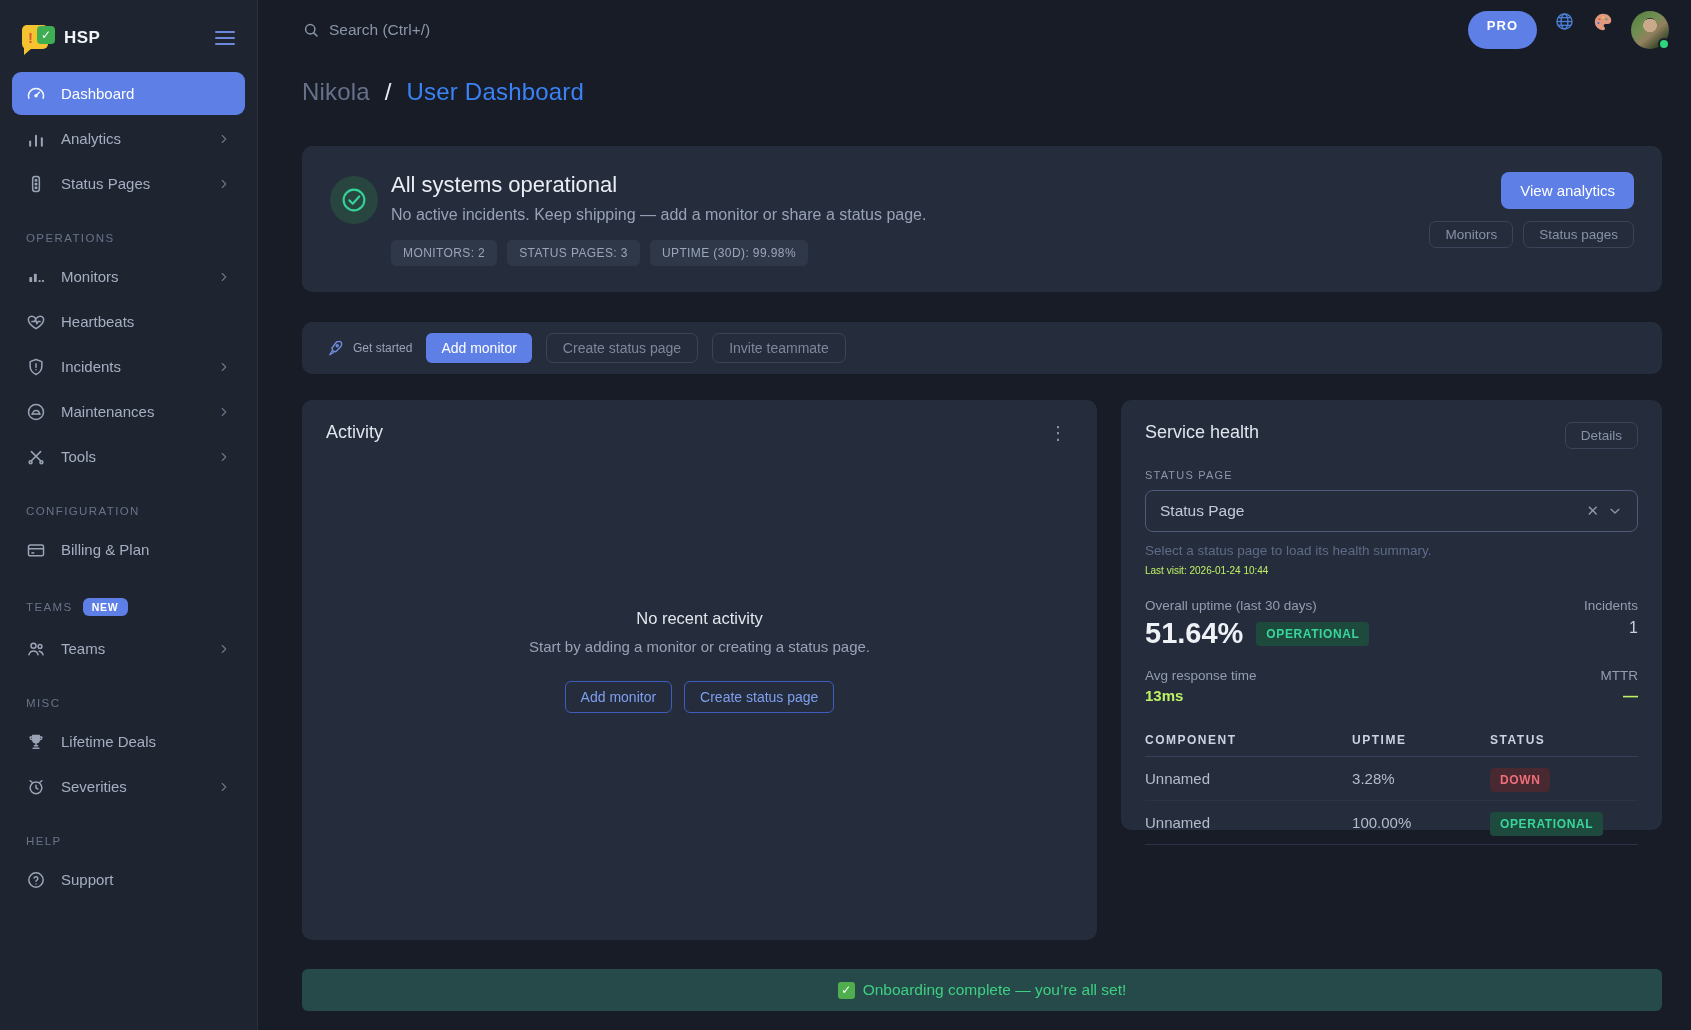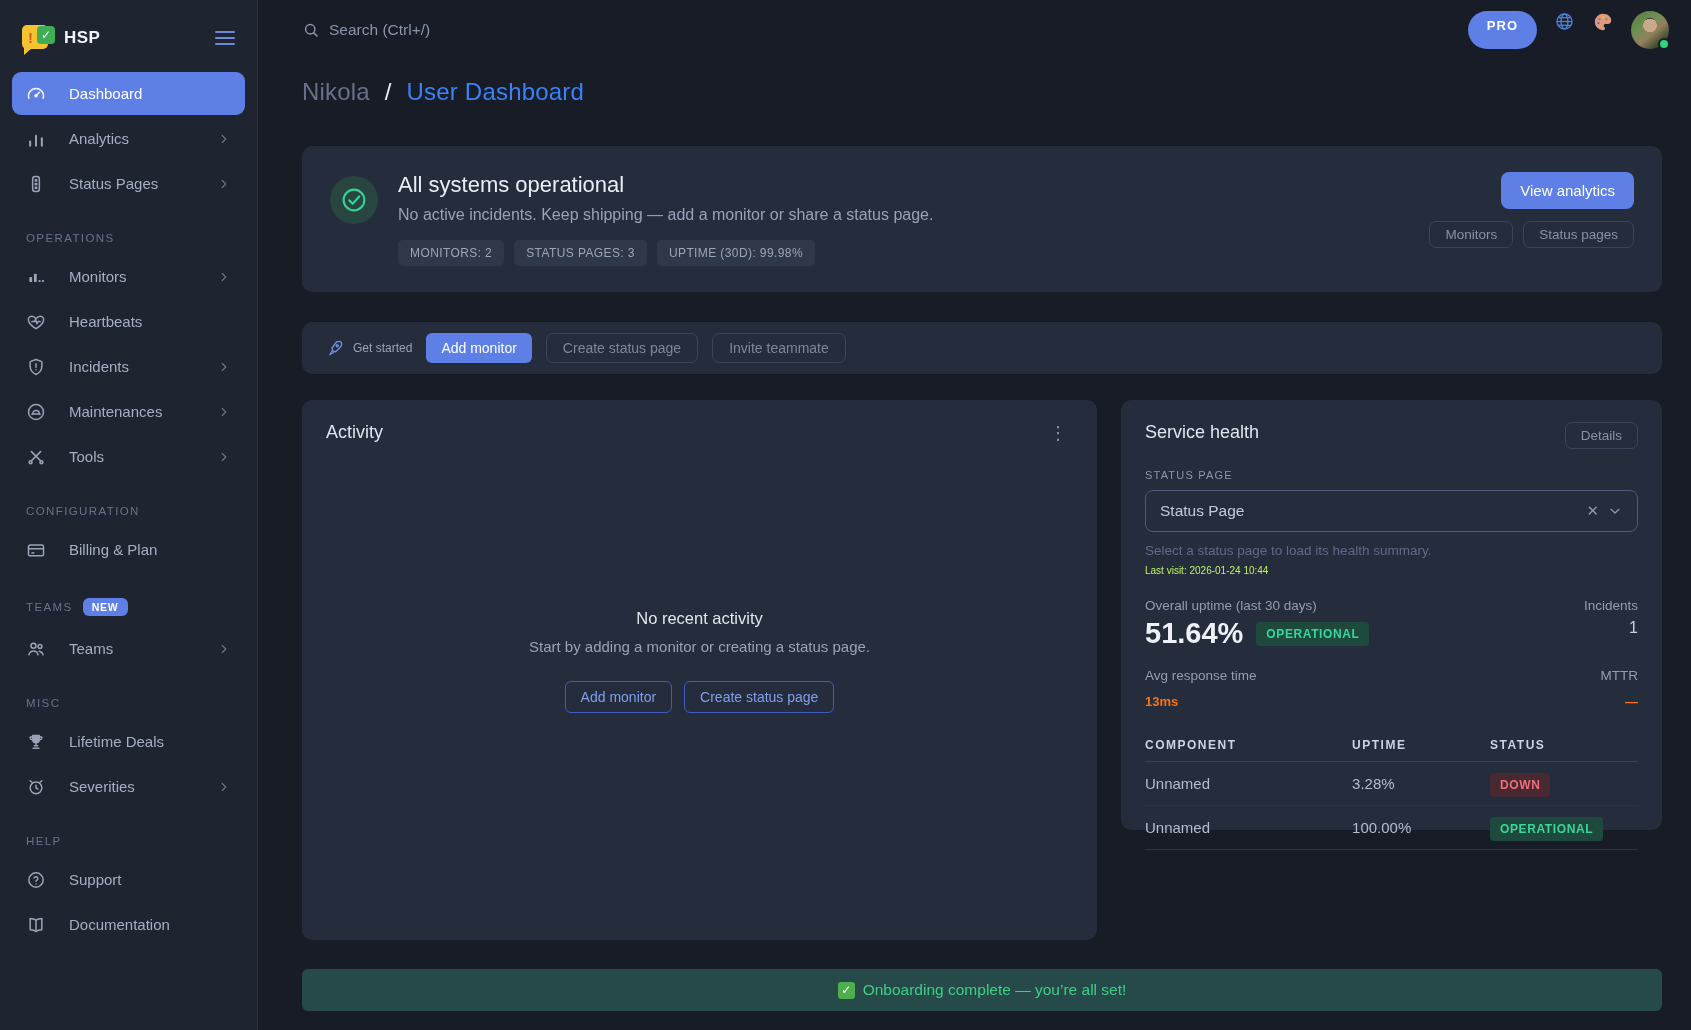--- a/index.html
+++ b/index.html
@@ -30,21 +30,21 @@
   .logo-check {
     position:absolute; left:15px; top:4px; width:18px; height:18px;
     background:#3fae53; border-radius:4px; color:#fff; font-size:12px; font-weight:bold;
     display:flex; align-items:center; justify-content:center;
   }
   .brand-name { color:#f0f3f8; font-weight:bold; font-size:17px; letter-spacing:.4px; }
   .hamburger { margin-left:auto; cursor:pointer; color:#6d87da; }
   .hamburger span { display:block; width:20px; height:2px; background:currentColor; margin:4px 0; border-radius:2px; }
 
   .nav-item {
-    display:flex; align-items:center; gap:23px; height:43px; margin:2px 12px;
+    display:flex; align-items:center; gap:15px; height:43px; margin:2px 12px;
     padding:0 14px; border-radius:9px; font-size:15px; color:#a6afc2; cursor:pointer;
   }
   .nav-item.active { background:#5d7fe6; color:#ffffff; }
   .nav-item .nicon { width:20px; height:20px; flex:0 0 20px; color:inherit; opacity:.92; }
   .nav-item .chev { margin-left:auto; color:#6a7489; }
   .section-label {
     display:flex; align-items:center; gap:10px;
     padding:25px 26px 9px; font-size:11.5px; letter-spacing:1.4px; color:#69738a;
   }
   .new-badge {
@@ -76,21 +76,21 @@
 
   .content { flex:1; padding:18px 29px 0 44px; overflow:hidden; }
   .breadcrumb { font-size:24px; letter-spacing:.2px; }
   .breadcrumb .parent { color:#68718a; }
   .breadcrumb .sep { color:#e8ecf3; padding:0 8px; }
   .breadcrumb .current { color:#3b82f6; }
 
   .card { background:#252c3c; border-radius:10px; }
 
   
-  .hero { margin-top:40px; padding:26px 28px; display:flex; gap:20px; }
+  .hero { margin-top:40px; padding:26px 28px; display:flex; gap:13px; }
   .hero-icon {
     width:48px; height:48px; border-radius:50%; background:#28463f;
     display:flex; align-items:center; justify-content:center; flex:0 0 48px; margin-top:4px;
   }
   .hero-text { flex:1; }
   .hero-title { font-size:22px; color:#eaeef4; font-weight:500; }
   .hero-sub { font-size:16px; color:#98a2b7; margin-top:8px; }
   .hero-stats { display:flex; gap:10px; margin-top:16px; }
   .stat-pill {
     background:#2f3849; color:#9aa5ba; font-size:12px; letter-spacing:.4px;
@@ -142,21 +142,21 @@
   .sh-stats { display:flex; justify-content:space-between; margin-top:22px; }
   .sh-stat-label { font-size:13.5px; color:#939db1; }
   .uptime-row { display:flex; align-items:center; gap:13px; margin-top:4px; }
   .uptime-value { font-size:29px; font-weight:bold; color:#eef1f6; }
   .badge { font-size:12px; font-weight:bold; letter-spacing:.6px; padding:5px 10px; border-radius:4px; }
   .badge.op { background:#1e4a3d; color:#38d69c; }
   .badge.down { background:#482831; color:#ef6e79; }
   .sh-right { text-align:right; }
   .sh-right .num { font-size:16px; color:#c9d1de; margin-top:6px; }
   .sh-stats2 { display:flex; justify-content:space-between; margin-top:18px; }
-  .sh-stats2 .val { font-size:13px; font-weight:bold; color:#f97316; margin-top:11px; }
+  .sh-stats2 .val { font-size:15px; font-weight:bold; color:#bef264; margin-top:4px; }
   .sh-table { width:100%; border-collapse:collapse; margin-top:20px; table-layout:fixed; }
   .sh-table th {
     font-size:12px; letter-spacing:1.5px; color:#ccd3e0; font-weight:bold;
     text-align:left; padding:9px 0; border-bottom:1px solid #39415a;
   }
   .sh-table th.r, .sh-table td.r { }
   .sh-table td { font-size:15px; color:#b3bccb; padding:13px 0; border-bottom:1px solid #2c3347; }
 
   
   .banner {
@@ -376,29 +376,20 @@
   </div>
   <div class="nav-item">
     <span class="nicon">
       <svg width="20" height="20" viewBox="0 0 24 24" fill="none" stroke="currentColor" stroke-width="1.8" stroke-linecap="round" stroke-linejoin="round">
           <circle cx="12" cy="12" r="8.6"></circle>
           <path d="M9.7 9.6a2.4 2.4 0 0 1 4.6.7c0 1.6-2.3 1.9-2.3 3.3"></path>
           <circle cx="12" cy="16.8" r=".9" fill="currentColor" stroke="none"></circle>
         </svg>
     </span>
     <span>Support</span>
-  </div>
-  <div class="nav-item">
-    <span class="nicon">
-      <svg width="20" height="20" viewBox="0 0 24 24" fill="none" stroke="currentColor" stroke-width="1.8" stroke-linejoin="round">
-          <path d="M12 6.2C10.2 4.8 8 4.2 5 4.2v13.6c3 0 5.2.6 7 2 1.8-1.4 4-2 7-2V4.2c-3 0-5.2.6-7 2z"></path>
-          <line x1="12" y1="6.2" x2="12" y2="19.8"></line>
-        </svg>
-    </span>
-    <span>Documentation</span>
   </div>
 </aside>
 
 <div class="main">
 
   <div class="topbar">
     <div class="searchbox">
       <span>
         <svg width="18" height="18" viewBox="0 0 24 24" fill="none" stroke="currentColor" stroke-width="2" stroke-linecap="round">
             <circle cx="11" cy="11" r="6.2"></circle>

